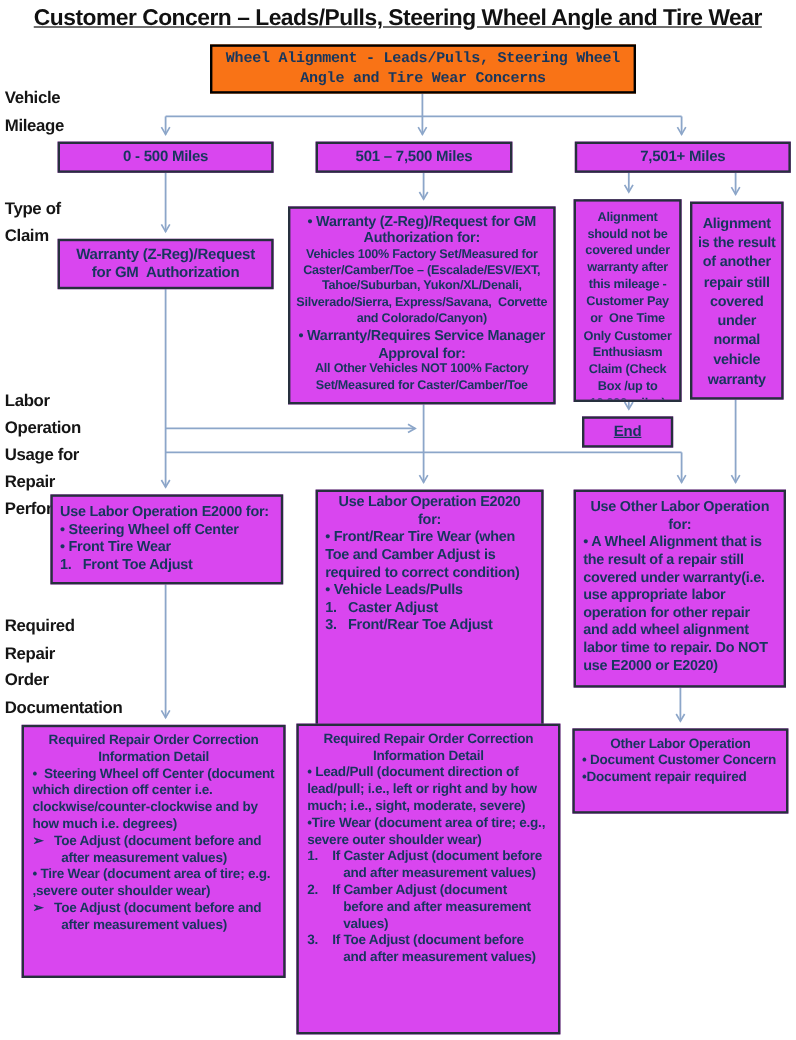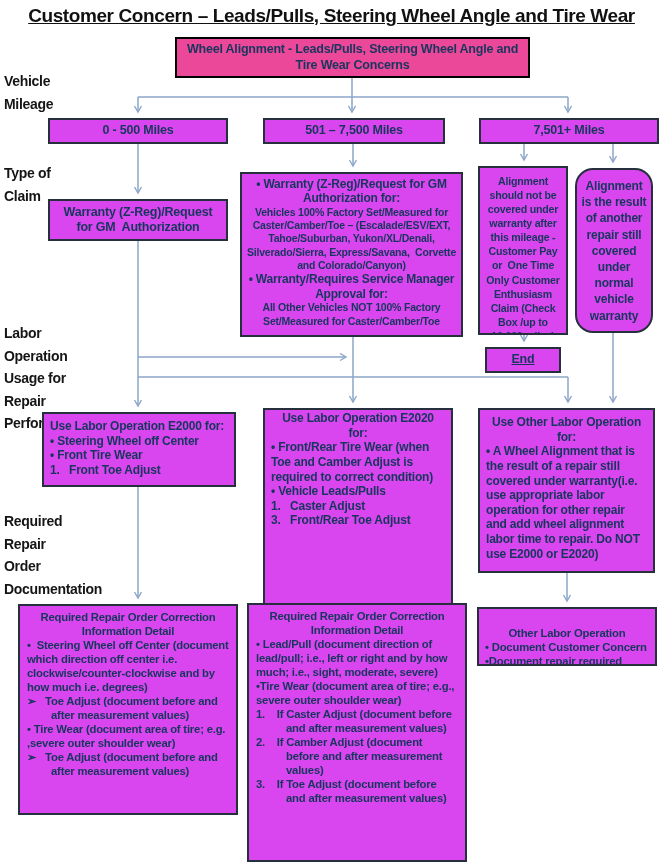--- a/index.html
+++ b/index.html
@@ -13,21 +13,21 @@
     color:#111;font-size:19px;text-decoration:underline;letter-spacing:-0.4px;
   }
   .row-label{
     position:absolute;left:4px;color:#151515;font-size:14px;line-height:22.5px;
     white-space:pre-line;letter-spacing:-0.3px;
   }
   .box{
     position:absolute;box-sizing:border-box;background:#d946ef;
     border:2px solid #26303d;overflow:hidden;padding:3px 4px;
   }
-  .box.white{background:#ec4899;border-color:#000;}
+  .box.white{background:#f97316;border-color:#000;font-family:Liberation Mono, monospace;}
   .txt{white-space:pre-wrap;}
   .center{text-align:center;}
   .vcenter{display:flex;flex-direction:column;justify-content:center;height:100%;}
   .fs12{font-size:12.5px;line-height:1.22;}
   .mid-head{font-size:12px;line-height:1.2;text-align:center;}
   .mid-body{font-size:10.5px;line-height:1.27;text-align:center;}
   .pay-text{font-size:10.6px;line-height:1.33;text-align:center;}
   .war-text{font-size:12px;line-height:1.35;text-align:center;}
   .labor-line{font-size:12px;line-height:1.22;}
   .doc-line{font-size:11.3px;line-height:1.24;}
@@ -89,21 +89,21 @@
     <div class="vcenter">
         <div class="txt center fs12">Wheel Alignment - Leads/Pulls, Steering Wheel Angle and Tire Wear Concerns</div>
       </div>
   </div>
 
   <div class="box" style="left:48px;top:118px;width:180px;height:26px;">
     <div class="vcenter">
         <div class="txt center fs12">0 - 500 Miles</div>
       </div>
   </div>
-  <div class="box" style="left:263px;top:118px;width:182px;height:26px;">
+  <div class="box" style="left:263px;top:118px;width:164px;height:26px;">
     <div class="vcenter">
         <div class="txt center fs12">501 – 7,500 Miles</div>
       </div>
   </div>
   <div class="box" style="left:479px;top:118px;width:180px;height:26px;">
     <div class="vcenter">
         <div class="txt center fs12">7,501+ Miles</div>
       </div>
   </div>
 
@@ -117,21 +117,21 @@
     <div class="txt mid-head">• Warranty (Z-Reg)/Request for GM Authorization for:</div>
     <div class="txt mid-body">Vehicles 100% Factory Set/Measured for Caster/Camber/Toe – (Escalade/ESV/EXT, Tahoe/Suburban, Yukon/XL/Denali, Silverado/Sierra, Express/Savana,  Corvette and Colorado/Canyon)</div>
     <div class="txt mid-head">• Warranty/Requires Service Manager Approval for:</div>
     <div class="txt mid-body">All Other Vehicles NOT 100% Factory Set/Measured for Caster/Camber/Toe</div>
   </div>
 
   <div class="box" style="left:478px;top:166px;width:90px;height:169px;padding-top:6px;">
     <div class="txt pay-text">Alignment should not be covered under warranty after this mileage - Customer Pay or  One Time Only Customer Enthusiasm Claim (Check Box /up to 10,000 miles)</div>
   </div>
 
-  <div class="box" style="left:575px;top:168px;width:78px;height:165px;padding-top:8px;border-radius:18px;">
+  <div class="box" style="left:575px;top:168px;width:78px;height:165px;padding-top:8px;">
     <div class="txt war-text">Alignment is the result of another repair still covered under normal vehicle warranty</div>
   </div>
 
   <div class="box" style="left:485px;top:347px;width:76px;height:26px;text-decoration:underline;">
     <div class="vcenter">
         <div class="txt center fs12">End</div>
       </div>
   </div>
 
   <div class="box" style="left:42px;top:412px;width:194px;height:75px;padding:5px 6px;">
@@ -164,19 +164,19 @@
 
   <div class="box" style="left:247px;top:603px;width:220px;height:259px;padding:4px 7px;">
     <div class="txt doc-line center">Required Repair Order Correction Information Detail</div>
     <div class="txt doc-line">• Lead/Pull (document direction of lead/pull; i.e., left or right and by how much; i.e., sight, moderate, severe)</div>
     <div class="txt doc-line">•Tire Wear (document area of tire; e.g., severe outer shoulder wear)</div>
     <div class="txt doc-line hang30">1.    If Caster Adjust (document before and after measurement values)</div>
     <div class="txt doc-line hang30">2.    If Camber Adjust (document before and after measurement values)</div>
     <div class="txt doc-line hang30">3.    If Toe Adjust (document before and after measurement values)</div>
   </div>
 
-  <div class="box" style="left:477px;top:607px;width:180px;height:59px;padding:17px 6px;">
+  <div class="box" style="left:477px;top:607px;width:180px;height:71px;padding:4px 6px;">
     <div class="txt doc-line center">Other Labor Operation</div>
     <div class="txt doc-line">• Document Customer Concern</div>
     <div class="txt doc-line">•Document repair required</div>
   </div>
 
 </div>
 
 </body></html>

